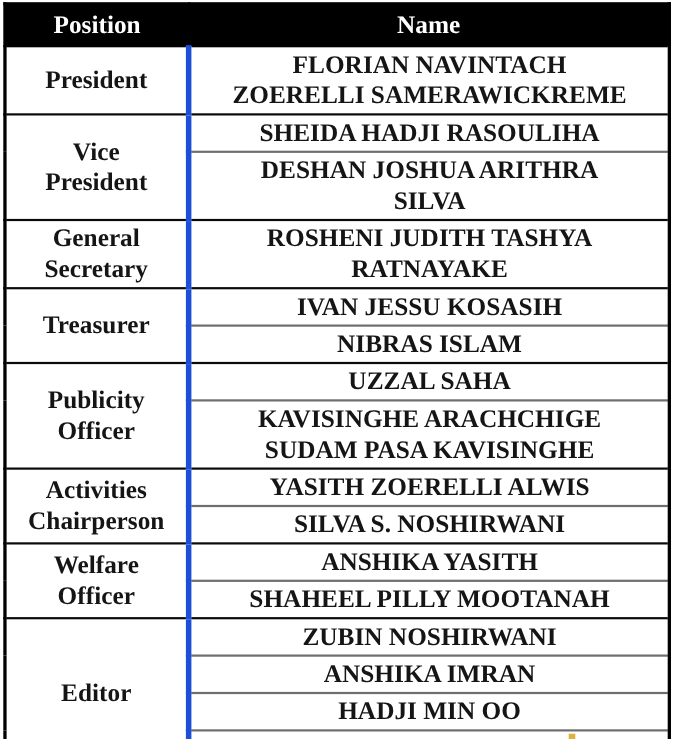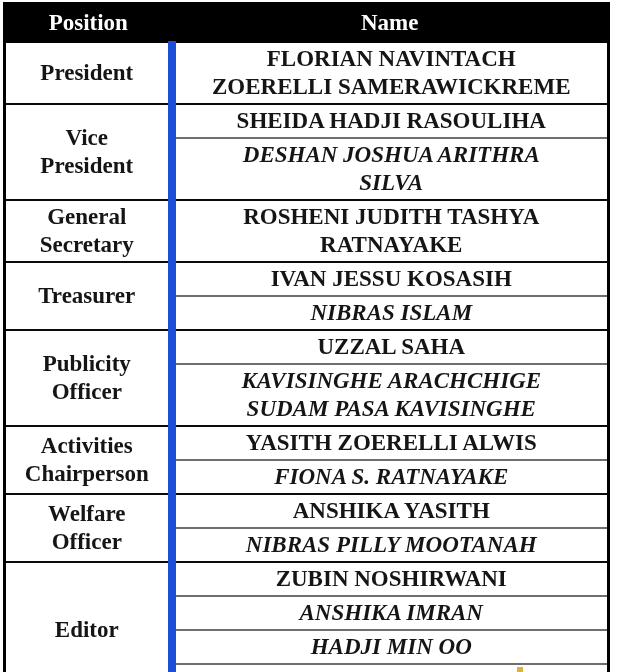--- a/index.html
+++ b/index.html
@@ -43,28 +43,27 @@
     font-size: 23px;
     color: #151515;
     line-height: 28px;
     text-align: center;
     vertical-align: middle;
     white-space: pre-line;
     padding: 2px 4px;
     border: 0;
   }
   td.pos {
-    border-right: 8px solid #1d4ed8;
+    border-right: 5px solid #1d4ed8;
   }
   tr.group-start td {
     border-top: 2px solid #0a0a0a;
   }
   tr.inner td.name {
     border-top: 2px solid #6e6e6e;
-    font-style: italic;
   }
   .artifact {
     position: absolute;
     right: 0;
     bottom: 0;
     width: 6px;
     height: 5px;
   }
 </style>
 </head>
@@ -124,30 +123,30 @@
         <td class="name">KAVISINGHE ARACHCHIGE
 SUDAM PASA KAVISINGHE</td>
       </tr>
 
       <tr class="group-start">
         <td class="pos" rowspan="2">Activities
 Chairperson</td>
         <td class="name">YASITH ZOERELLI ALWIS</td>
       </tr>
       <tr class="inner">
-        <td class="name">FIONA S. RATNAYAKE</td>
+        <td class="name">SILVA S. NOSHIRWANI</td>
       </tr>
 
       <tr class="group-start">
         <td class="pos" rowspan="2">Welfare
 Officer</td>
         <td class="name">ANSHIKA YASITH</td>
       </tr>
       <tr class="inner">
-        <td class="name">NIBRAS PILLY MOOTANAH</td>
+        <td class="name">SHAHEEL PILLY MOOTANAH</td>
       </tr>
 
       <tr class="group-start">
         <td class="pos" rowspan="4">Editor</td>
         <td class="name">ZUBIN NOSHIRWANI</td>
       </tr>
       <tr class="inner">
         <td class="name">ANSHIKA IMRAN</td>
       </tr>
       <tr class="inner">

